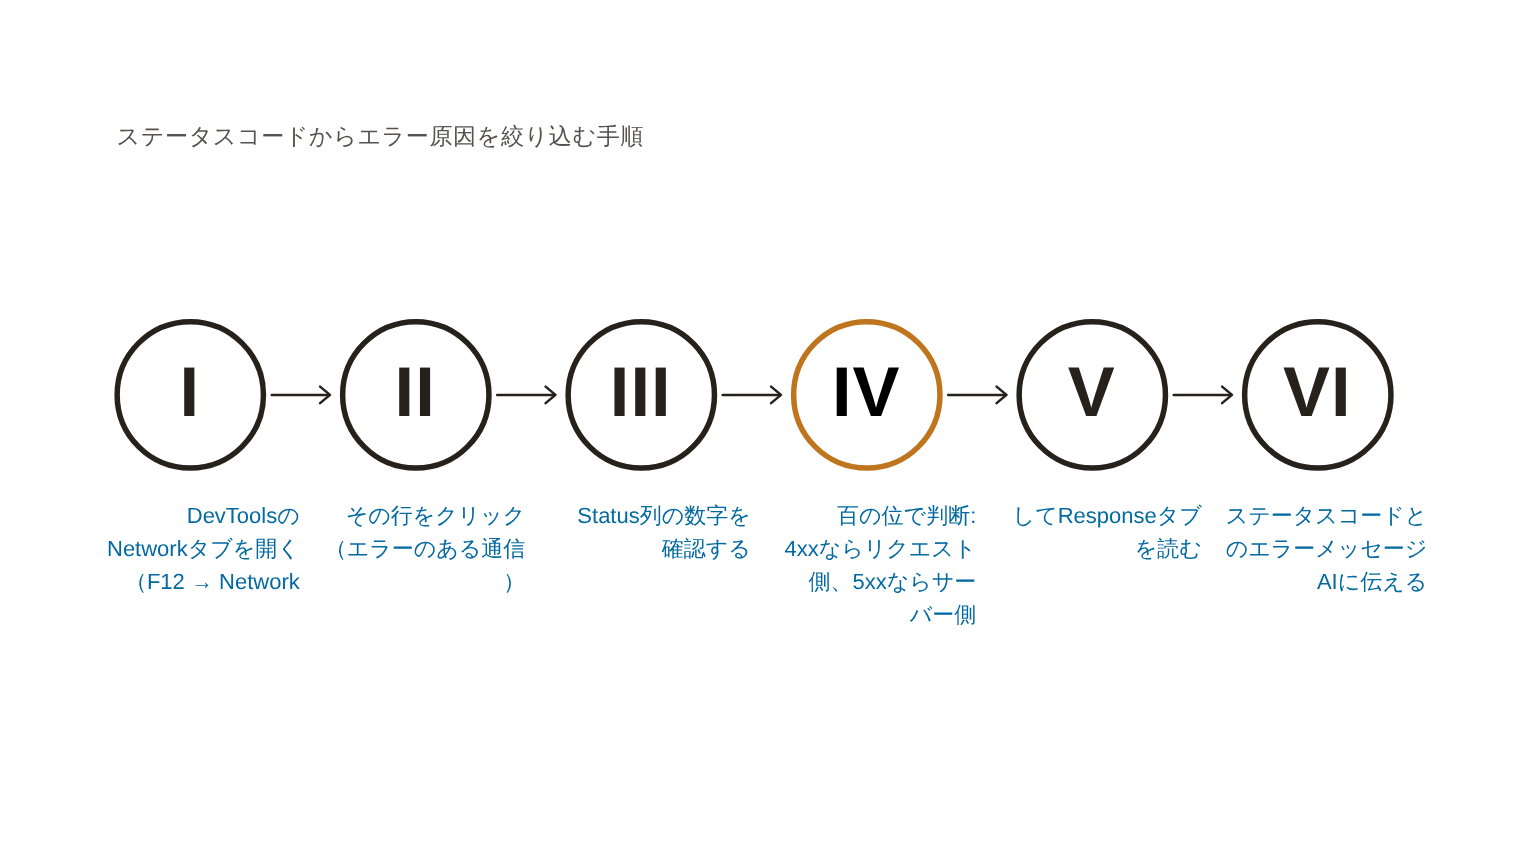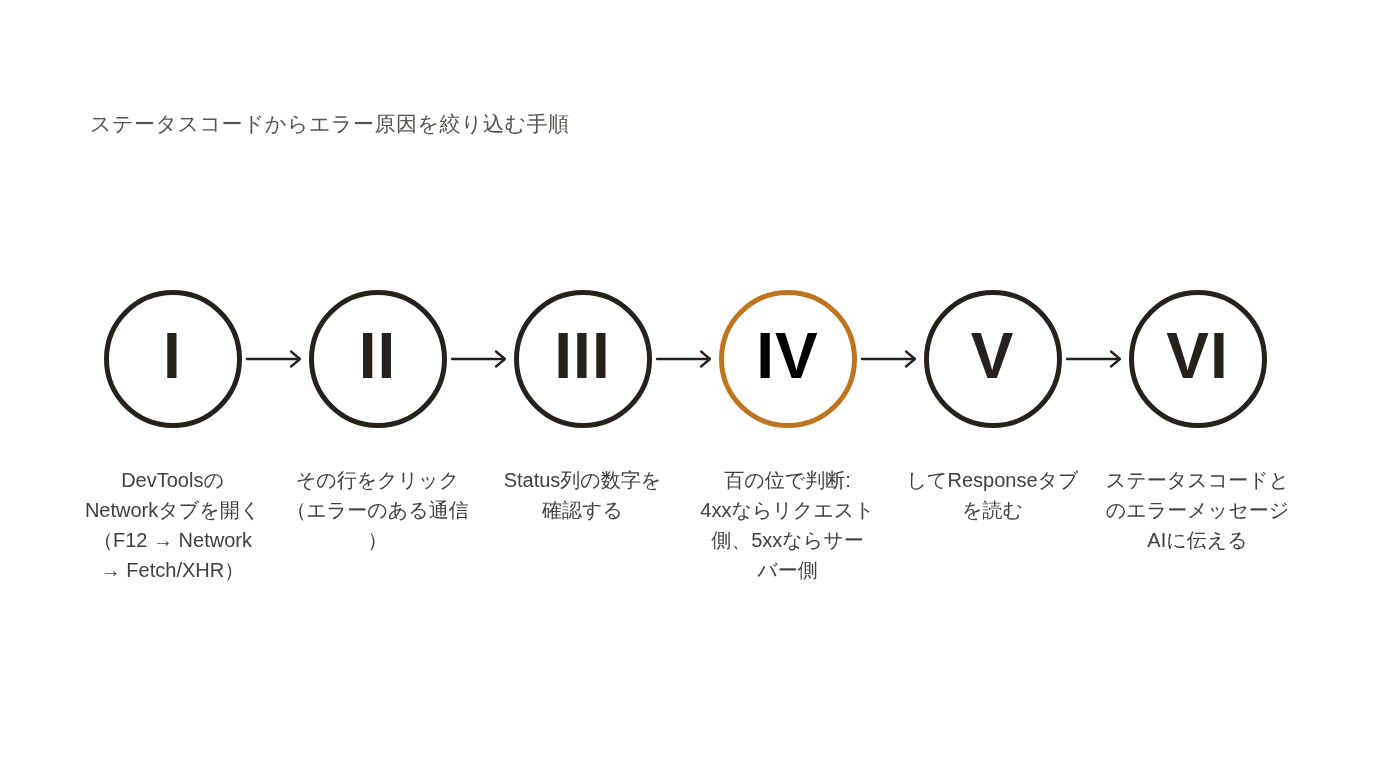--- a/index.html
+++ b/index.html
@@ -9,21 +9,21 @@
   body {
     width: 1376px;
     height: 768px;
     background: #ffffff;
     position: relative;
     overflow: hidden;
     font-family: "Liberation Sans", sans-serif;
   }
   .page-title {
     position: absolute;
-    left: 90px;
+    left: 106px;
     top: 110px;
     font-size: 21px;
     letter-spacing: 0.5px;
     color: #57524d;
     white-space: nowrap;
   }
   .flow {
     position: absolute;
     left: 70px;
     top: 290px;
@@ -55,26 +55,26 @@
     font-weight: 600;
     line-height: 1;
     color: #26211b;
     letter-spacing: 1px;
     padding-bottom: 6px;
   }
   .circle.accent .numeral {
     color: #000000;
   }
   .caption {
-    margin-top: 37px;
+    margin-top: 26px;
     width: 200px;
-    text-align: center;
+    text-align: right;
     font-size: 20px;
     line-height: 30px;
-    color: #404040;
+    color: #0369a1;
   }
   .caption .cap-line {
     white-space: nowrap;
   }
   .arrow {
     position: absolute;
     top: 59px;
   }
   .arrow.a1 { left: 174px; }
   .arrow.a2 { left: 379px; }
@@ -90,21 +90,20 @@
 <div class="flow">
 
   <div class="step">
     <div class="circle">
       <span class="numeral">I</span>
     </div>
     <div class="caption">
       <div class="cap-line">DevToolsの</div>
       <div class="cap-line">Networkタブを開く</div>
       <div class="cap-line">（F12 → Network</div>
-      <div class="cap-line">→ Fetch/XHR）</div>
     </div>
   </div>
 
   <div class="step">
     <div class="circle">
       <span class="numeral">II</span>
     </div>
     <div class="caption">
       <div class="cap-line">その行をクリック</div>
       <div class="cap-line">（エラーのある通信</div>

